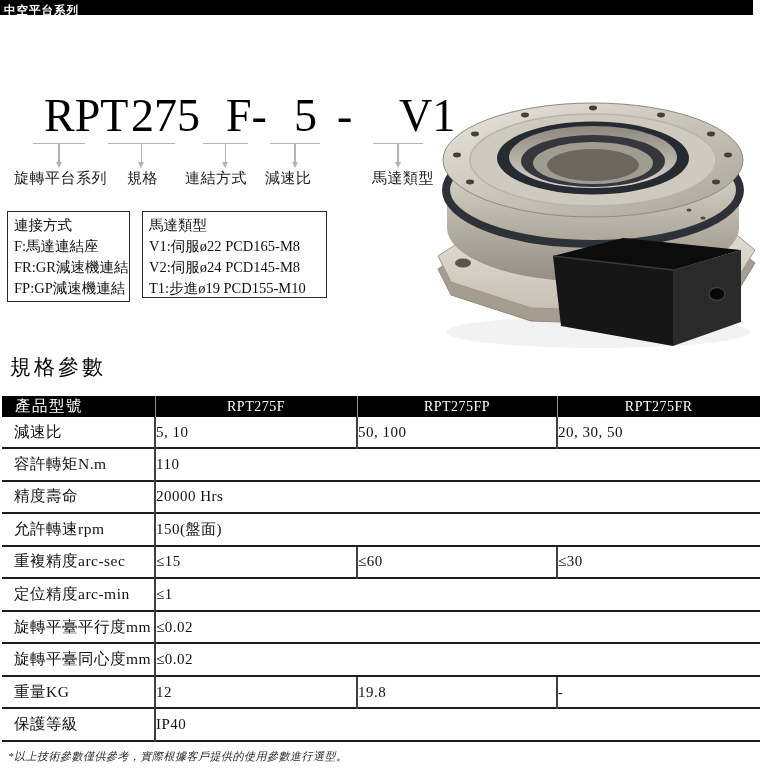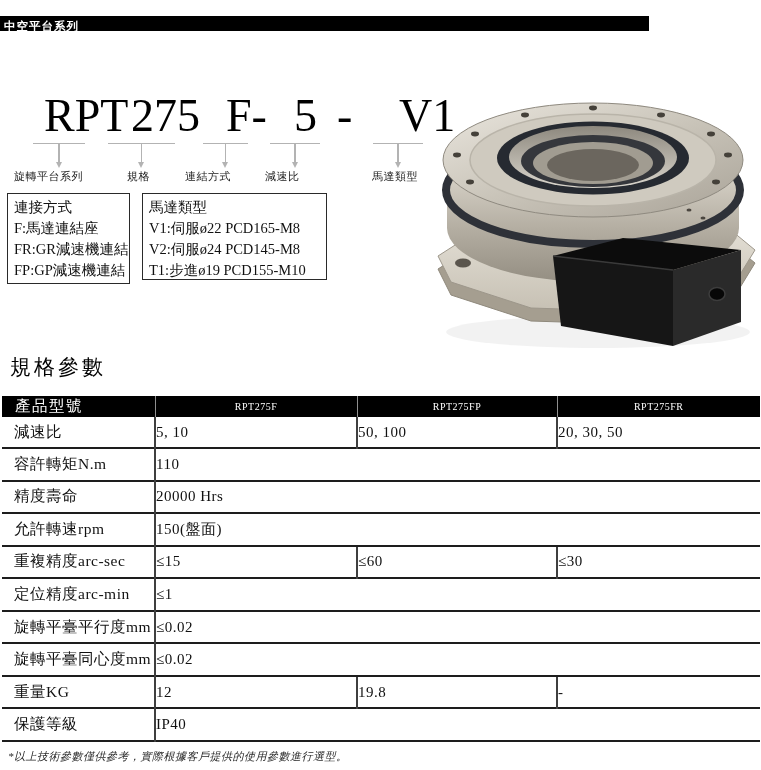--- a/index.html
+++ b/index.html
@@ -5,21 +5,21 @@
   * { margin: 0; padding: 0; box-sizing: border-box; }
   html, body { background: #ffffff; }
   body { font-family: "Liberation Serif", "DejaVu Serif", serif; color: #111; }
   .page {
     position: relative; width: 761px; height: 770px;
     background: #ffffff; overflow: hidden; margin: 0 auto;
   }
 
   
   .top-bar {
-    position: absolute; left: 0; top: 16px; width: 649px; height: 15px;
+    position: absolute; left: 0; top: 0; width: 753px; height: 15px;
     background: #000;
   }
   .top-bar span {
     display: inline-block; color: #fff;
     font-family: "Liberation Sans", "DejaVu Sans", sans-serif;
     font-weight: bold; font-size: 11.5px; line-height: 15px;
     letter-spacing: 1px; padding-left: 4px;
   }
 
   
@@ -54,30 +54,30 @@
     border-left: 3.5px solid transparent; border-right: 3.5px solid transparent;
     border-top: 6px solid #b3b3b3;
   }
   .tick-0 { left: 33px;  width: 52px; }
   .tick-1 { left: 108px; width: 67px; }
   .tick-2 { left: 203px; width: 45px; }
   .tick-3 { left: 270px; width: 50px; }
   .tick-4 { left: 373px; width: 50px; }
 
   
-  .code-label { position: absolute; top: 169px; font-size: 11px; letter-spacing: 0.5px; color: #1a1a1a; white-space: nowrap; }
+  .code-label { position: absolute; top: 169px; font-size: 15px; letter-spacing: 0.5px; color: #1a1a1a; white-space: nowrap; }
   .lab-0 { left: 14px; }
   .lab-1 { left: 127px; }
   .lab-2 { left: 185px; text-align: right; }
   .lab-3 { left: 265px; }
   .lab-4 { left: 372px; }
 
   
   .info-box {
-    position: absolute; top: 193px; border: 1.5px solid #2a2a2a;
+    position: absolute; top: 211px; border: 1.5px solid #2a2a2a;
     font-size: 14.5px; line-height: 21px; padding: 3px 6px 4px 6px;
     color: #111; white-space: nowrap; background: #fff;
   }
   .box-connection { left: 7px; width: 123px; height: 91px; }
   .box-motor { left: 142px; width: 185px; height: 87px; }
 
   
   .photo { position: absolute; left: 433px; top: 60px; width: 328px; height: 302px; }
 
   
@@ -86,21 +86,21 @@
   
   .spec-table {
     position: absolute; left: 2px; top: 396px; width: 758px; height: 346px;
     border-collapse: collapse; table-layout: fixed;
     border-bottom: 2px solid #1d1d1d;
     font-family: "Liberation Serif", "DejaVu Serif", serif;
   }
   .spec-table thead tr { height: 18px; }
   .spec-table th {
     background: #000; color: #fff; font-weight: normal;
-    border-right: 1px solid #8f8f8f; font-size: 10px; letter-spacing: 0.5px;
+    border-right: 1px solid #8f8f8f; font-size: 14px; letter-spacing: 0.5px;
   }
   .spec-table th:last-child { border-right: none; }
   .spec-table th.lbl { text-align: left; padding-left: 13px; font-size: 15.5px; letter-spacing: 1.5px; }
   .spec-table td { font-size: 15px; border-top: 2px solid #1d1d1d; }
   .spec-table tbody tr:first-child td { border-top: none; }
   .spec-table td.lbl { text-align: left; padding-left: 12px; font-size: 15.5px; letter-spacing: 0.5px; }
   .spec-table td.val { text-align: left; border-left: 2px solid #3f3f3f; letter-spacing: 0.5px; }
 
   
   .footnote { position: absolute; left: 8px; top: 749px; font-size: 11px; letter-spacing: 0.5px; color: #2b2b2b; font-style: italic; }

